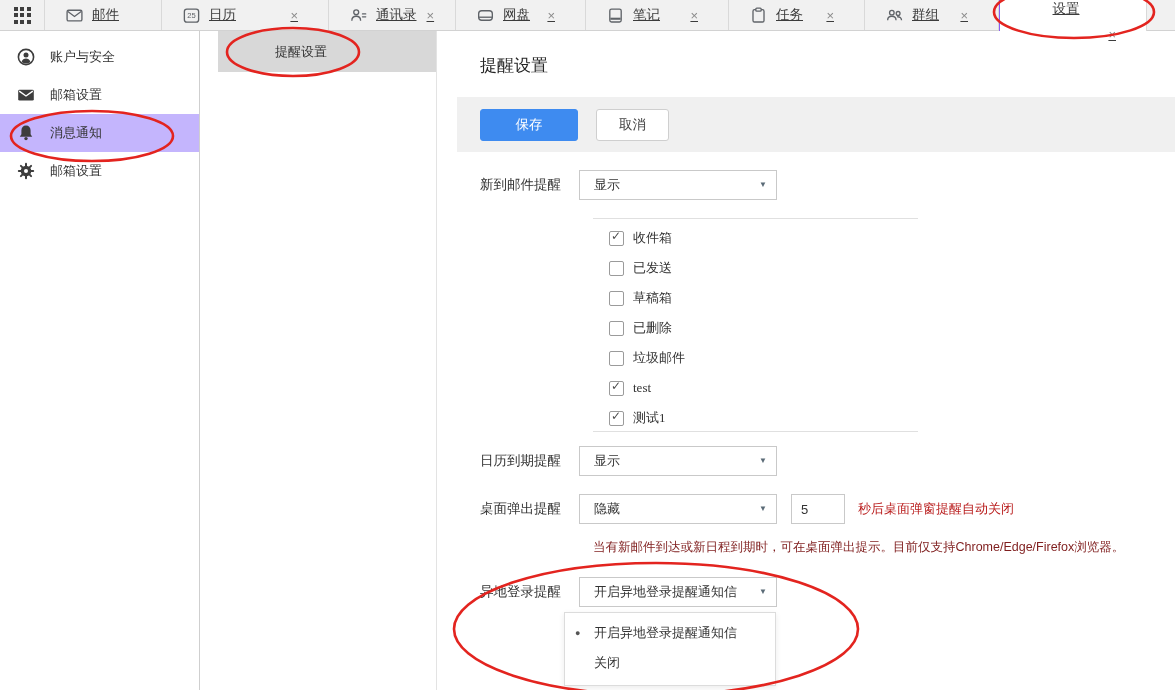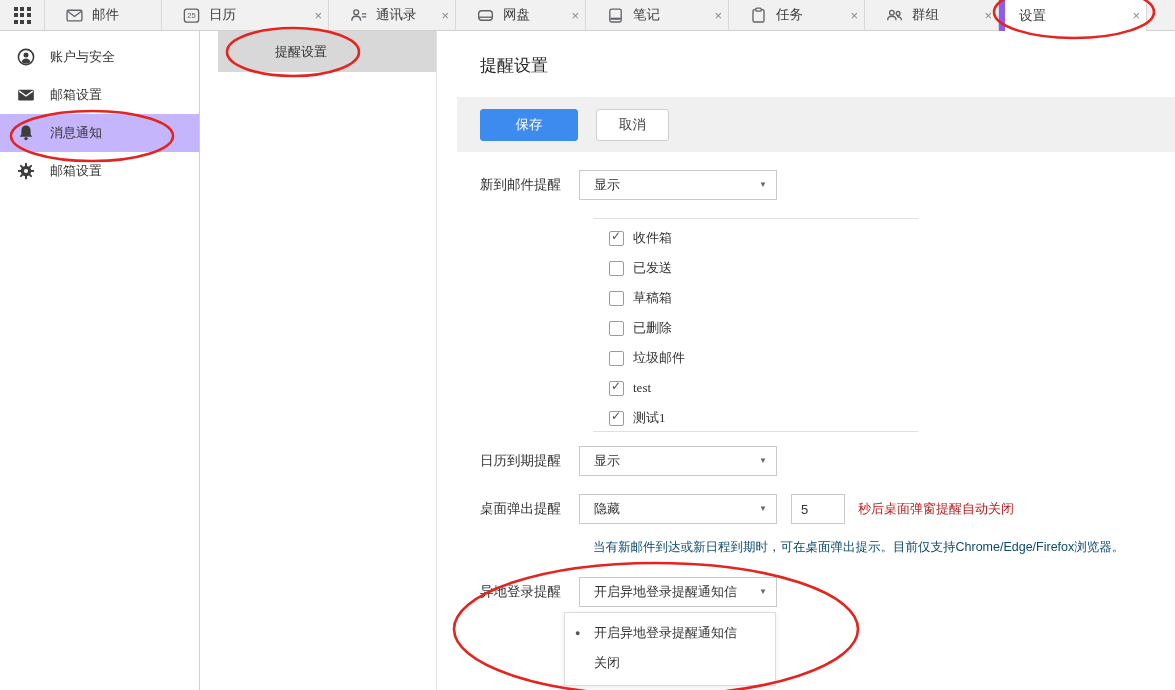--- a/index.html
+++ b/index.html
@@ -7,24 +7,24 @@
     font-family:"Liberation Sans","DejaVu Sans",sans-serif;color:#333;}
 
   
   .tabbar{position:absolute;top:0;left:0;right:0;height:30px;background:#f1f1f1;
     border-bottom:1px solid #d2d2d2;display:flex;align-items:flex-start;z-index:5;}
   .appsbtn{width:45px;height:30px;border-right:1px solid #d9d9d9;box-sizing:border-box;
     display:flex;align-items:center;justify-content:center;cursor:pointer;}
   .grid-icon{display:grid;grid-template-columns:repeat(3,4px);grid-template-rows:repeat(3,4px);gap:2.5px;}
   .grid-icon span{background:#3f3f3f;}
   .tab{height:30px;box-sizing:border-box;border-right:1px solid #d9d9d9;display:flex;
-    align-items:center;padding:0 4px 0 20px;gap:8px;font-size:13.5px;color:#3c3c3c;cursor:pointer;}
+    align-items:center;padding:0 28px 0 20px;gap:8px;font-size:13.5px;color:#3c3c3c;cursor:pointer;text-decoration:underline;}
   .tab .tlabel{white-space:nowrap;}
   .tclose{margin-left:auto;color:#8a8a8a;font-size:13px;line-height:1;padding:2px;}
-  .tab.active{background:#fff;height:31px;border-left:6px solid #8b5cf6;padding-left:14px;}
+  .tab.active{background:#fff;height:31px;border-left:1px solid #8b5cf6;padding-left:14px;flex-direction:column;}
   .tabfill{flex:1;height:30px;}
   .ticon{display:flex;align-items:center;}
 
   
   .sidebar{position:absolute;top:31px;left:0;width:200px;bottom:0;background:#fff;
     border-right:1px solid #cfcfcf;box-sizing:border-box;}
   .sideitem{position:absolute;left:0;right:0;height:38px;display:flex;align-items:center;cursor:pointer;}
   .sideitem .sicon{position:absolute;left:16px;display:flex;align-items:center;}
   .sideitem .slabel{position:absolute;left:50px;font-size:13px;color:#333;}
   .sideitem.selected{background:#c4b5fd;}
@@ -56,21 +56,21 @@
   .cb{width:13px;height:13px;border:1px solid #9b9b9b;border-radius:2px;background:#fff;
     position:relative;box-sizing:content-box;cursor:pointer;}
   .cb .mark{display:none;position:absolute;left:1px;top:-3px;font-size:12px;color:#4c4c4c;}
   .cb.checked .mark{display:block;}
   .cbl{font-size:13px;color:#333;font-family:Liberation Serif, serif;}
 
   .numinput{position:absolute;left:353px;width:54px;height:30px;box-sizing:border-box;
     border:1px solid #c9c9c9;font-size:13px;color:#333;padding:0 0 0 9px;
     font-family:"Liberation Sans","DejaVu Sans",sans-serif;}
   .suffix{position:absolute;left:420px;height:30px;line-height:30px;font-size:13px;color:#b91c1c;}
-  .hint{position:absolute;left:155px;top:508px;font-size:12.5px;color:#0c4a6e;}
+  .hint{position:absolute;left:155px;top:508px;font-size:12.5px;color:#7f1d1d;}
 
   .ddpanel{position:absolute;left:126px;top:581px;width:212px;height:74px;background:#fff;
     border:1px solid #dcdcdc;box-shadow:0 2px 6px rgba(0,0,0,0.08);box-sizing:border-box;z-index:3;}
   .ddopt{position:absolute;left:0;right:0;height:30px;display:flex;align-items:center;
     font-size:13px;color:#333;cursor:pointer;}
   .ddopt .bullet{position:absolute;left:10px;font-size:9px;color:#555;}
   .ddopt .dtext{position:absolute;left:29px;white-space:nowrap;}
 
   .annot{position:absolute;left:0;top:0;width:1175px;height:690px;z-index:40;pointer-events:none;}
 </style>

